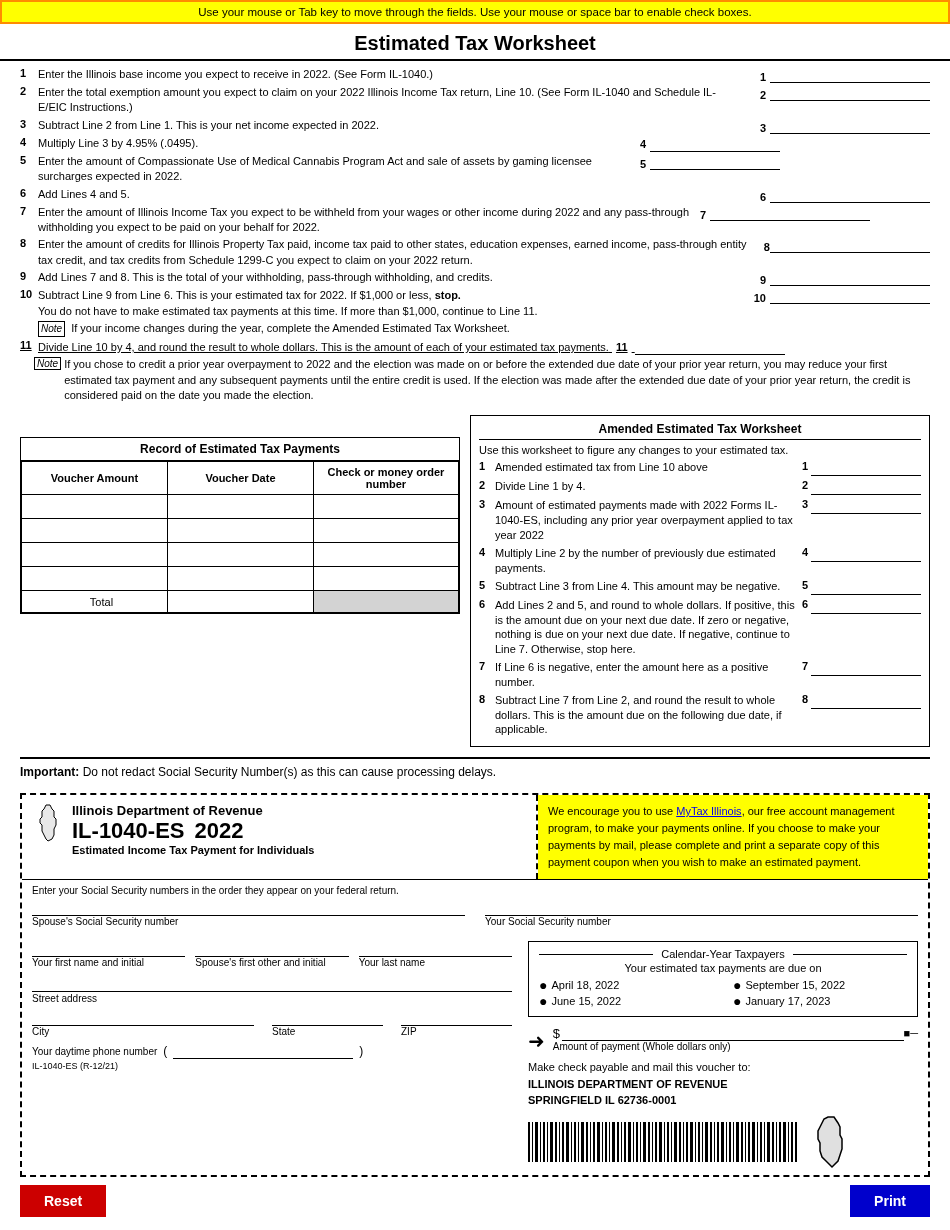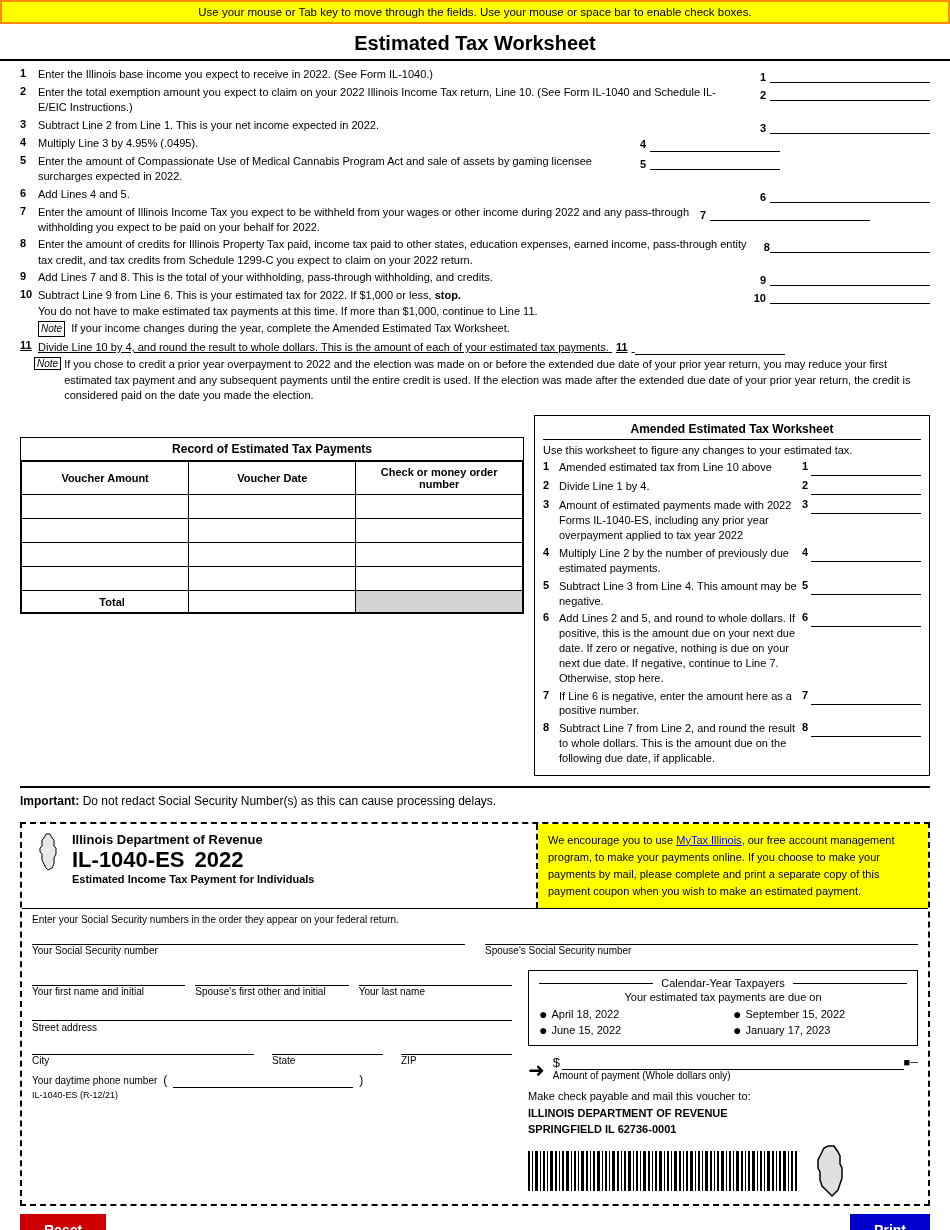--- a/index.html
+++ b/index.html
@@ -85,21 +85,21 @@
       gap: 0;
       margin-top: 6px;
     }
 
     .left-col {
       flex: 1;
       padding-right: 10px;
     }
 
     .right-col {
-      width: 396px;
+      width: 460px;
       flex-shrink: 0;
     }
 
     
     .amended-box {
       border: 1px solid #000;
       padding: 6px 8px;
     }
 
     .amended-title {
@@ -157,21 +157,21 @@
     .record-table th {
       font-weight: bold;
       font-size: 11px;
     }
 
     .record-table td {
       height: 22px;
     }
 
     .record-table .total-row td {
-      font-weight: bold;
+      font-weight: normal;
       padding-left: 20px;
     }
 
     .total-row td:last-child {
       background: #d3d3d3;
     }
 
     
     .important-notice {
       margin-top: 10px;
@@ -699,25 +699,25 @@
         </span>
       </div>
     </div>
 
     <div class="voucher-body">
       <div style="font-size:10px; margin-bottom:4px;">Enter your Social Security numbers in the order they appear on your federal return.</div>
 
       <div class="ssn-row">
         <div class="ssn-field">
           <input type="text" style="border-top: none; border-right: none; border-left: none; border-image: initial; border-bottom: 1px solid rgb(0, 0, 0); outline: none; width: 100%; font-size: 13px;">
-          <div class="ssn-label">Your Social Security number</div>
+          <div class="ssn-label">Spouse's Social Security number</div>
         </div>
         <div class="ssn-field">
           <input type="text" style="border-top: none; border-right: none; border-left: none; border-image: initial; border-bottom: 1px solid rgb(0, 0, 0); outline: none; width: 100%; font-size: 13px;">
-          <div class="ssn-label">Spouse's Social Security number</div>
+          <div class="ssn-label">Your Social Security number</div>
         </div>
       </div>
 
       <div style="display:flex; gap:16px; margin-top:6px;">
         <div style="flex:1;">
           <div class="name-row">
             <div class="name-field">
               <input type="text" style="border-top: none; border-right: none; border-left: none; border-image: initial; border-bottom: 1px solid rgb(0, 0, 0); outline: none; width: 100%;">
               <div class="name-label">Your first name and initial</div>
             </div>

